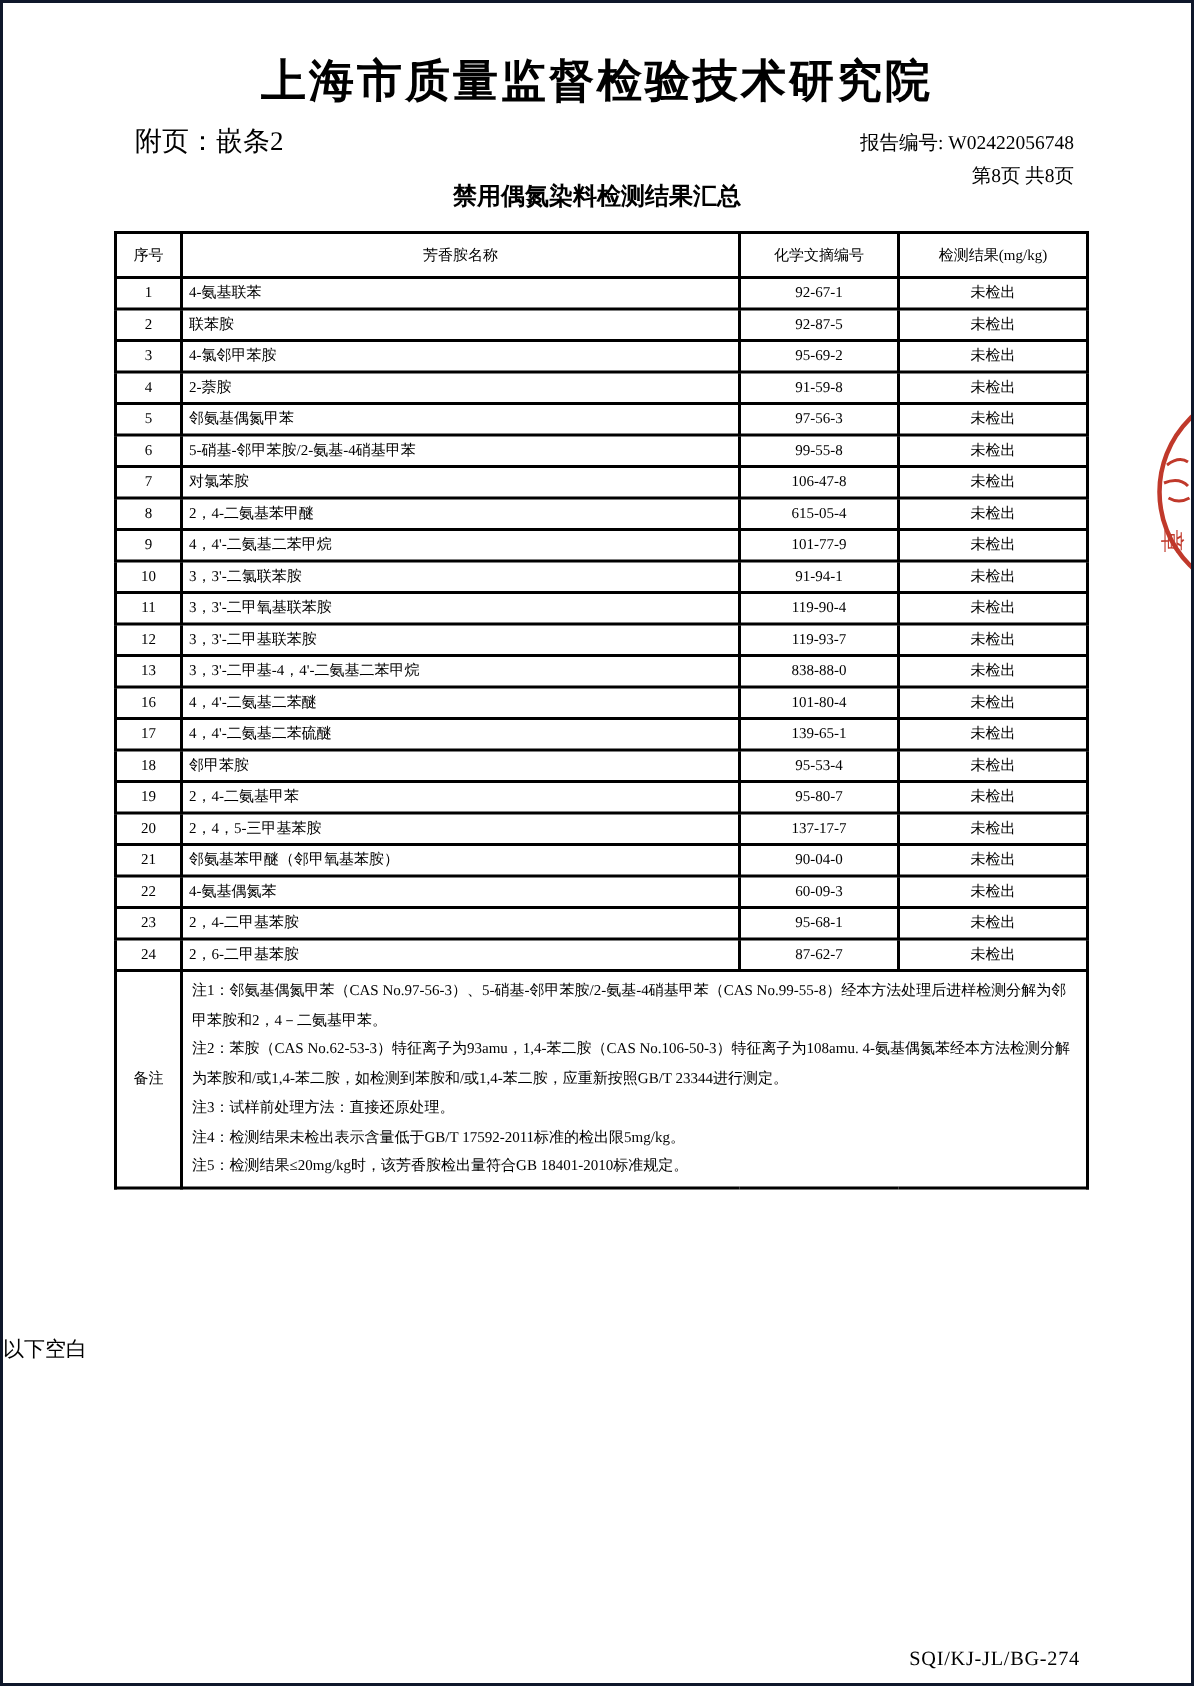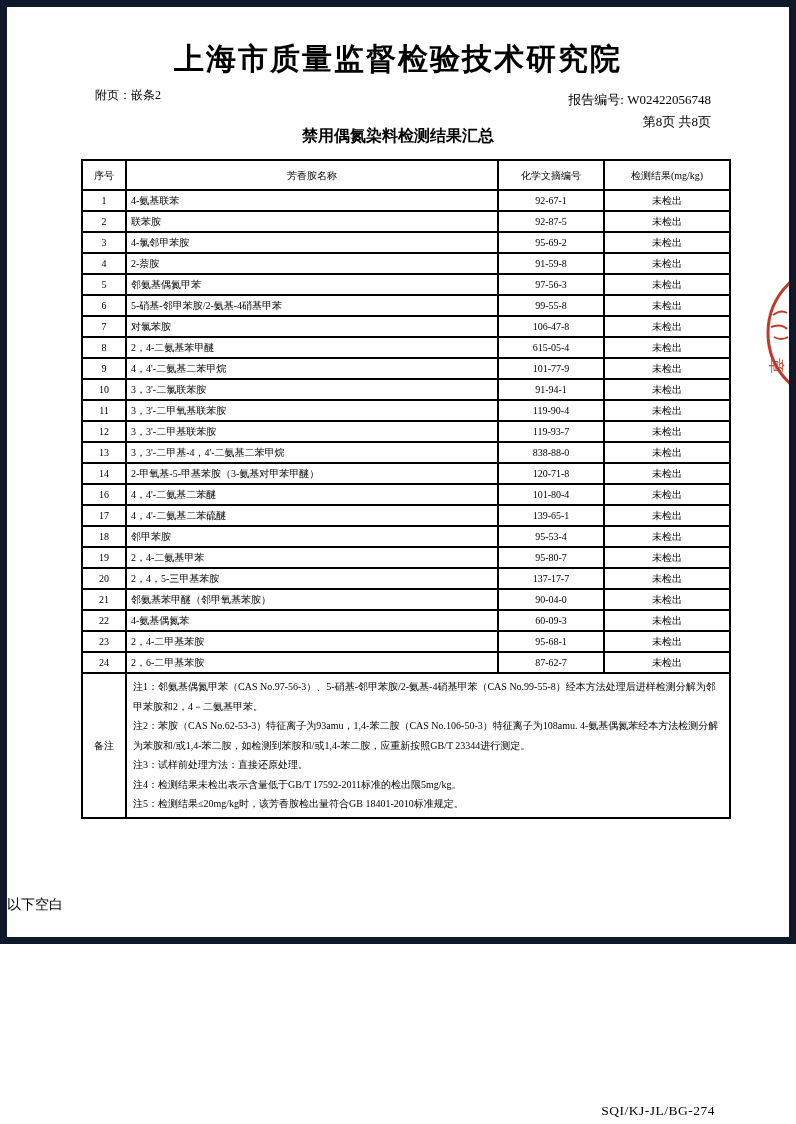--- a/index.html
+++ b/index.html
@@ -6,34 +6,34 @@
   html, body { background: #ffffff; }
   body {
     width: 796px; height: 1124px;
     position: relative;
     font-family: "Liberation Serif", "DejaVu Serif", serif;
     color: #000;
     overflow: hidden;
   }
   .page {
     position: absolute; left: 0; top: 0;
-    width: 796px; height: 944px;
-    border: 7px solid #0f172a;
+    width: 796px; height: 1124px;
+    border: 2px solid #0f172a;
     background: #fff;
   }
   .org-title {
     position: absolute; top: 32px; left: 0; width: 100%;
     text-align: center;
     font-size: 30px; font-weight: bold;
     letter-spacing: 2px;
     font-family: "Liberation Sans", "DejaVu Sans", sans-serif;
   }
   .attachment-label {
     position: absolute; top: 80px; left: 88px;
-    font-size: 12px;
+    font-size: 18px;
   }
   .report-no {
     position: absolute; top: 84px; right: 78px;
     font-size: 13px;
   }
   .page-info {
     position: absolute; top: 106px; right: 78px;
     font-size: 13px;
   }
   .table-title {
@@ -189,26 +189,20 @@
           <td class="cell-cas">119-93-7</td>
           <td class="cell-result">未检出</td>
         </tr>
         <tr>
           <td class="cell-no">13</td>
           <td class="cell-name">3，3'-二甲基-4，4'-二氨基二苯甲烷</td>
           <td class="cell-cas">838-88-0</td>
           <td class="cell-result">未检出</td>
         </tr>
         <tr>
-          <td class="cell-no">14</td>
-          <td class="cell-name">2-甲氧基-5-甲基苯胺（3-氨基对甲苯甲醚）</td>
-          <td class="cell-cas">120-71-8</td>
-          <td class="cell-result">未检出</td>
-        </tr>
-        <tr>
           <td class="cell-no">16</td>
           <td class="cell-name">4，4'-二氨基二苯醚</td>
           <td class="cell-cas">101-80-4</td>
           <td class="cell-result">未检出</td>
         </tr>
         <tr>
           <td class="cell-no">17</td>
           <td class="cell-name">4，4'-二氨基二苯硫醚</td>
           <td class="cell-cas">139-65-1</td>
           <td class="cell-result">未检出</td>

